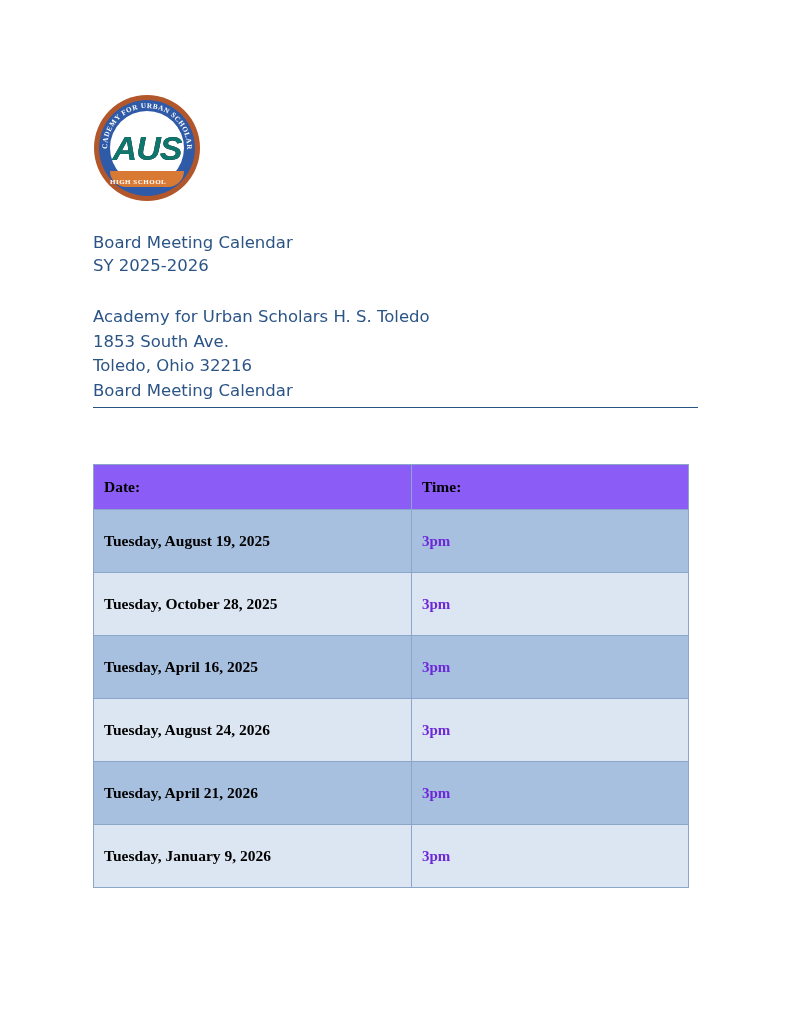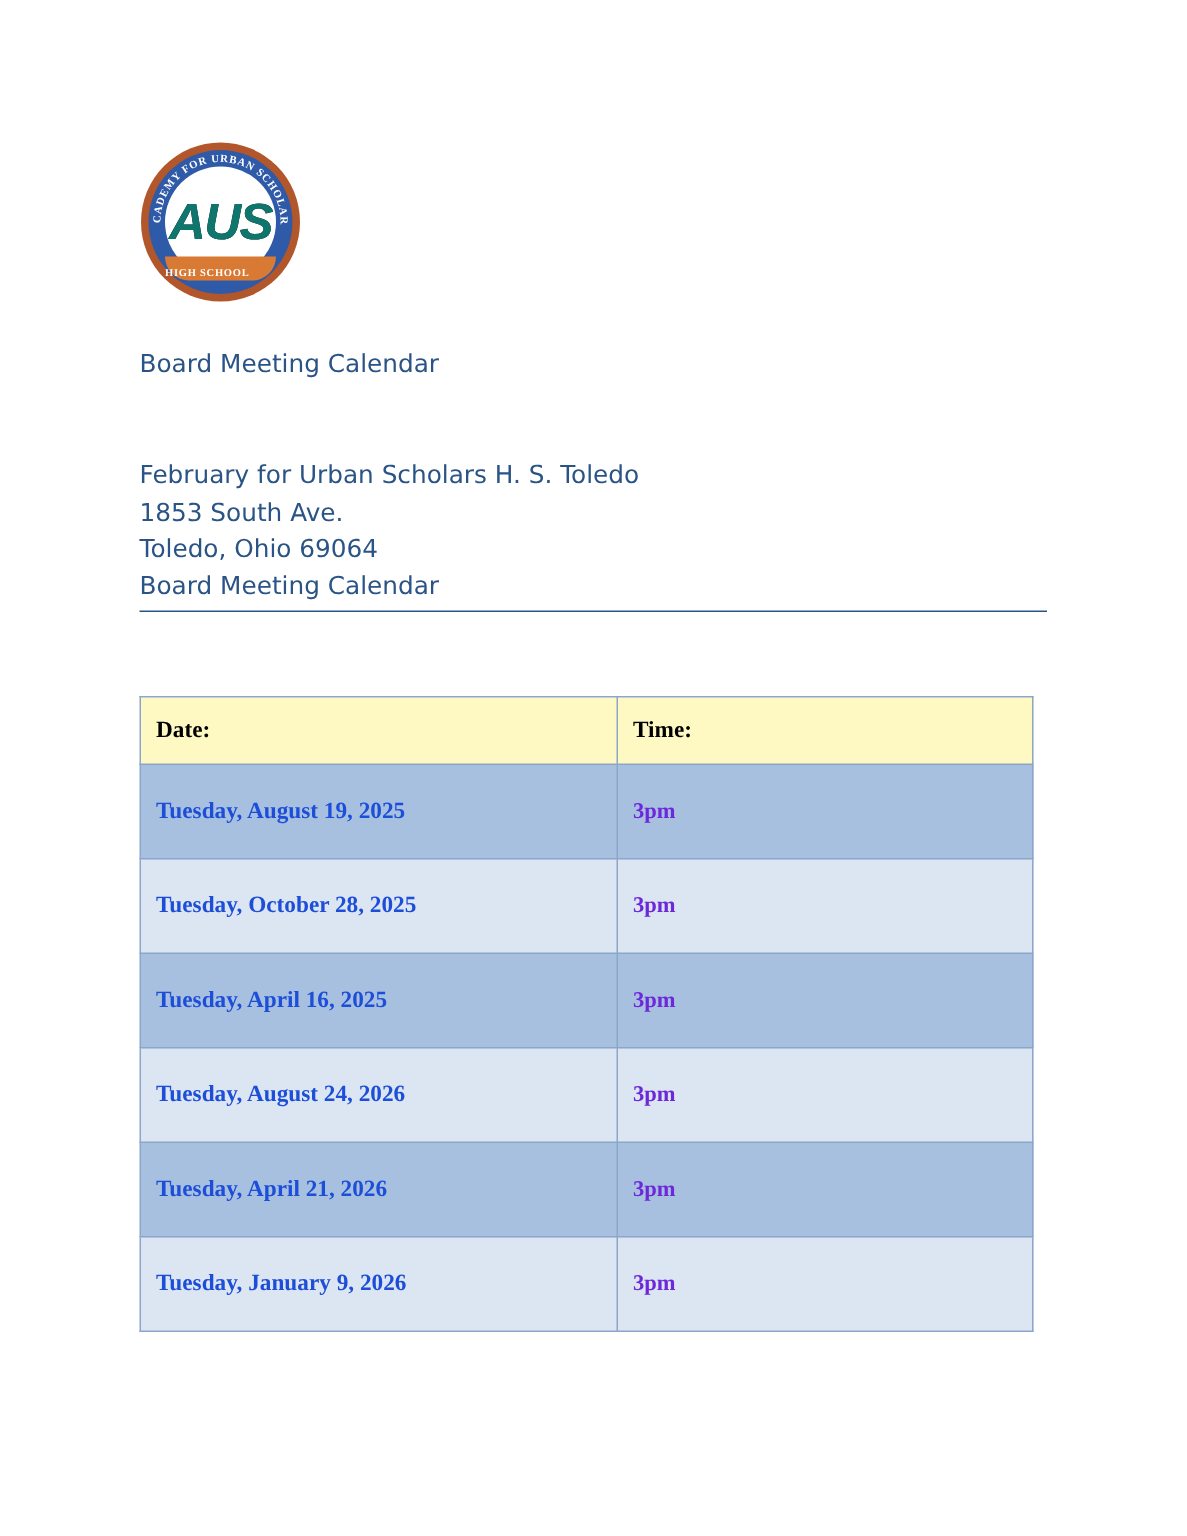--- a/index.html
+++ b/index.html
@@ -138,38 +138,38 @@
     border: 1px solid #8ba6c9;
     padding: 0 0 0 10px;
     vertical-align: middle;
     font-family: "Liberation Serif", serif;
   }
   .col-date { width: 318px; }
   .col-time { width: 277px; }
 
   .row-header td {
     height: 44px;
-    background: #fef9c3;
+    background: #8b5cf6;
     font-weight: bold;
     font-size: 15.5px;
     color: #000000;
   }
   .row-dark td {
     background: #a8c0e0;
   }
   .row-light td {
     background: #dce5f2;
   }
   .cal-table tbody tr:not(.row-header) td {
     height: 62px;
   }
   .cell-date {
     font-weight: bold;
     font-size: 15.5px;
-    color: #1d4ed8;
+    color: #000000;
   }
   .cell-time {
     font-weight: bold;
     font-size: 15px;
     color: #6d28d9;
   }
 </style>
 </head>
 <body>
 
@@ -189,26 +189,27 @@
       </text>
     </svg>
 
     <div class="logo-aus">AUS</div>
     <div class="logo-bottom-band"></div>
     <div class="logo-bottom-text">HIGH SCHOOL</div>
   </div>
 
   <div class="heading-block">
     <div class="line">Board Meeting Calendar</div>
+    <div class="line">SY 2025-2026</div>
   </div>
 
   <div class="address-block">
-    <div class="line">February for Urban Scholars H. S. Toledo</div>
+    <div class="line">Academy for Urban Scholars H. S. Toledo</div>
     <div class="line">1853 South Ave.</div>
-    <div class="line">Toledo, Ohio 69064</div>
+    <div class="line">Toledo, Ohio 32216</div>
     <div class="line">Board Meeting Calendar</div>
   </div>
 
   <div class="hr-rule"></div>
 
   <table class="cal-table">
     <colgroup>
       <col class="col-date">
       <col class="col-time">
     </colgroup>

